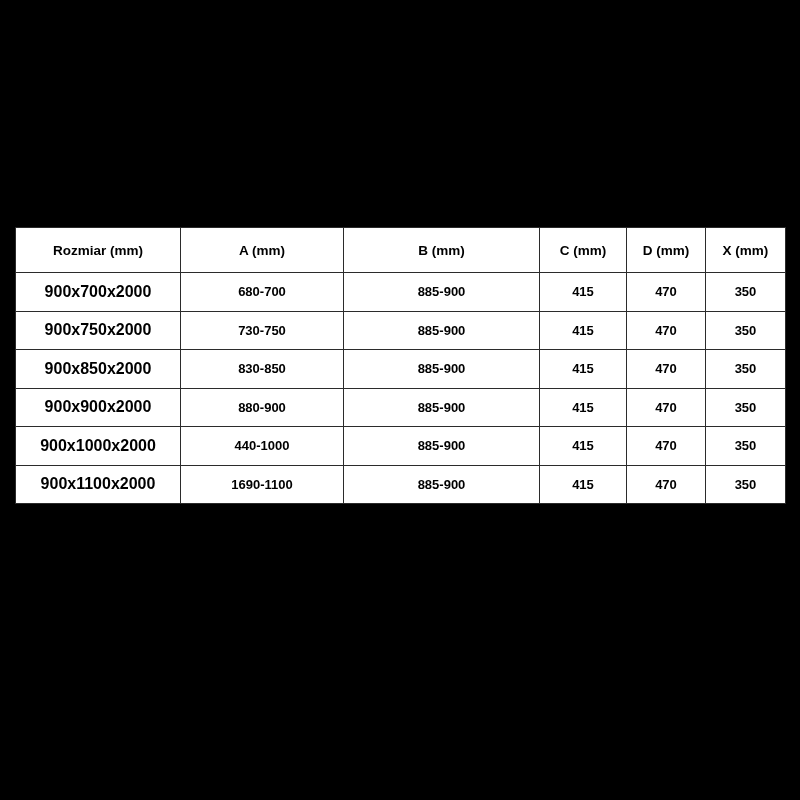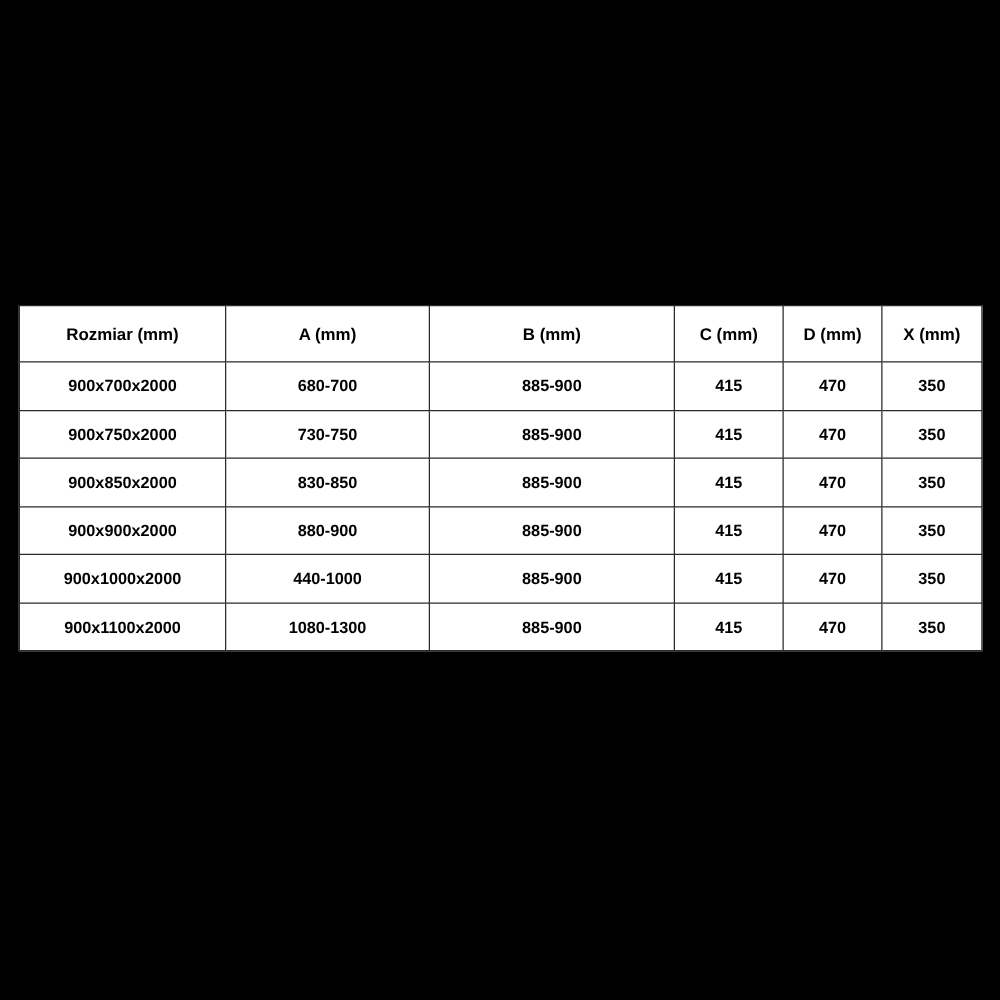--- a/index.html
+++ b/index.html
@@ -15,21 +15,21 @@
   }
   .page {
     position: relative;
     width: 800px;
     height: 800px;
     background: #000000;
   }
   .table-wrap {
     position: absolute;
     left: 15px;
-    top: 244px;
+    top: 227px;
     width: 770px;
     background: #ffffff;
   }
   table.spec {
     border-collapse: collapse;
     width: 770px;
     table-layout: fixed;
     background: #ffffff;
   }
   table.spec th, table.spec td {
@@ -43,21 +43,21 @@
   }
   table.spec thead th {
     font-weight: bold;
     font-size: 13.5px;
     height: 44px;
   }
   table.spec tbody td {
     font-weight: bold;
   }
   table.spec tbody td.col-size {
-    font-size: 13px;
+    font-size: 16px;
     font-weight: bold;
   }
   table.spec tbody td.col-a,
   table.spec tbody td.col-b,
   table.spec tbody td.col-c,
   table.spec tbody td.col-d,
   table.spec tbody td.col-x {
     font-weight: bold;
     font-size: 13px;
   }
@@ -128,21 +128,21 @@
         <tr>
           <td class="col-size">900x1000x2000</td>
           <td class="col-a">440-1000</td>
           <td class="col-b">885-900</td>
           <td class="col-c">415</td>
           <td class="col-d">470</td>
           <td class="col-x">350</td>
         </tr>
         <tr>
           <td class="col-size">900x1100x2000</td>
-          <td class="col-a">1080-1300</td>
+          <td class="col-a">1690-1100</td>
           <td class="col-b">885-900</td>
           <td class="col-c">415</td>
           <td class="col-d">470</td>
           <td class="col-x">350</td>
         </tr>
       </tbody>
     </table>
   </div>
 </div>
 

